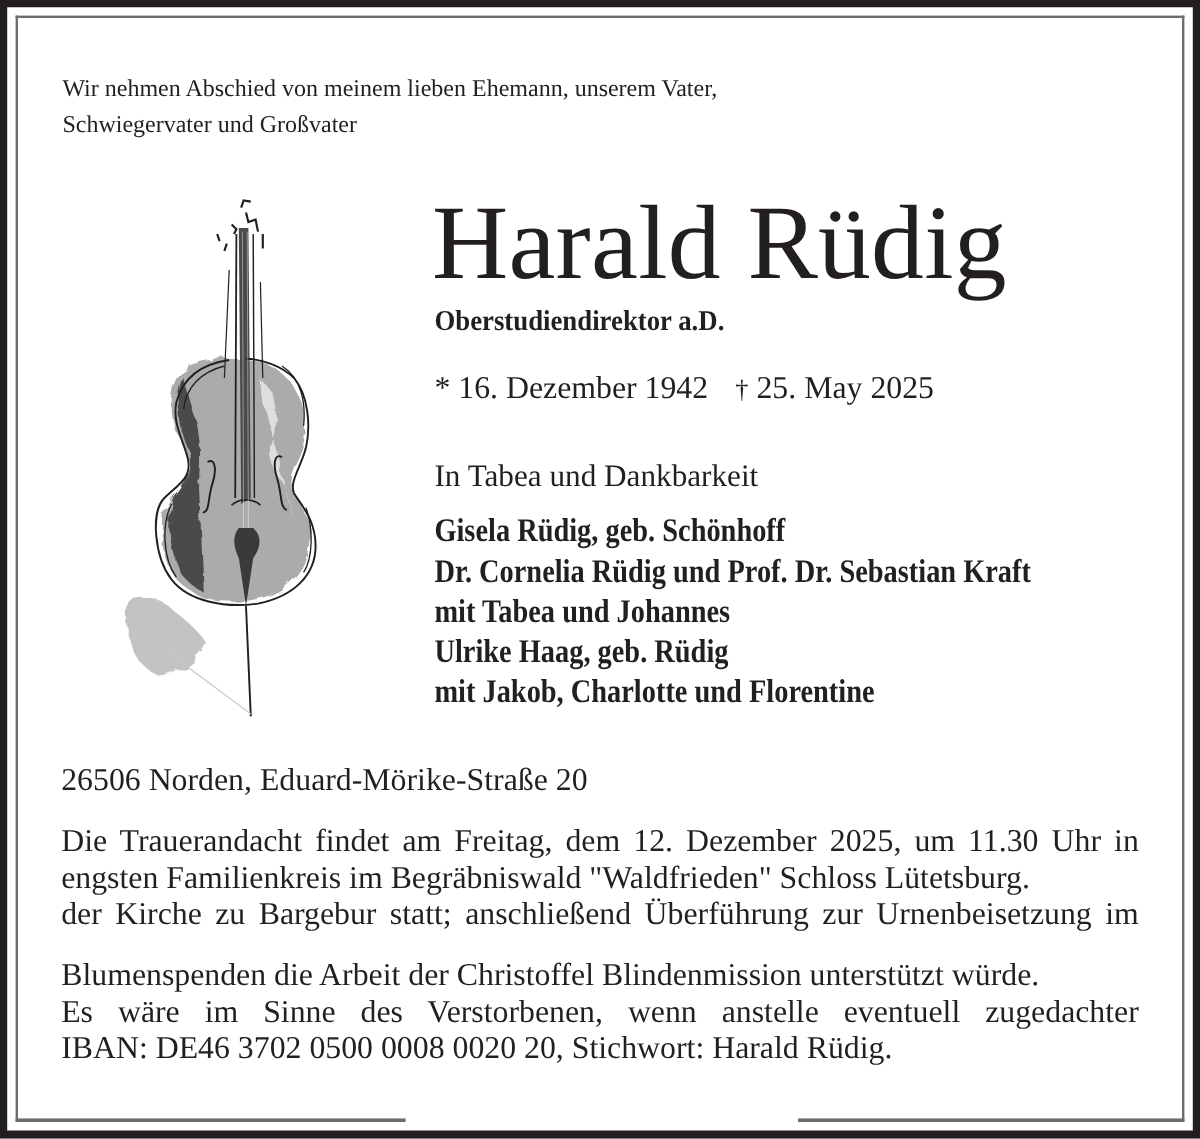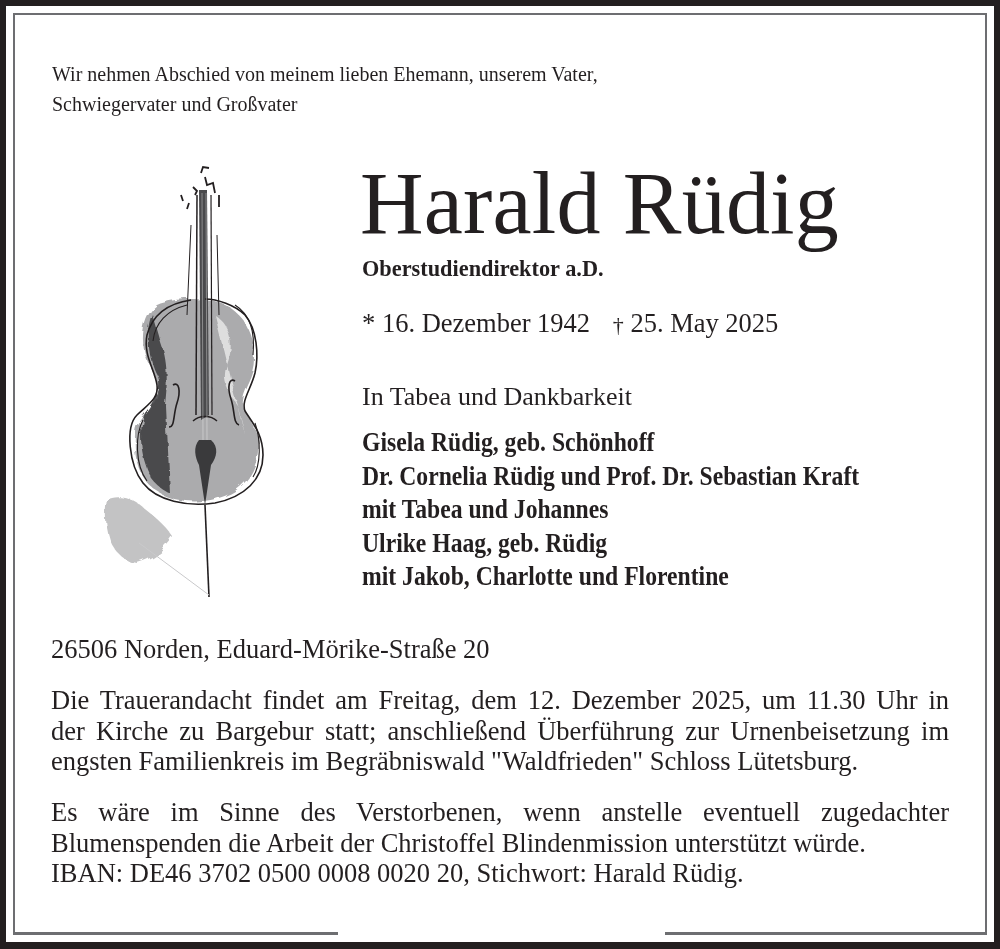--- a/index.html
+++ b/index.html
@@ -104,23 +104,23 @@
   <div>Dr. Cornelia Rüdig und Prof. Dr. Sebastian Kraft</div>
   <div>mit Tabea und Johannes</div>
   <div>Ulrike Haag, geb. Rüdig</div>
   <div>mit Jakob, Charlotte und Florentine</div>
 </div>
 
 <div class="address serif">26506 Norden, Eduard-Mörike-Straße 20</div>
 
 <div class="para p1 serif">
   <span class="line">Die Trauerandacht findet am Freitag, dem 12. Dezember 2025, um 11.30 Uhr in</span>
+  <span class="line last">engsten Familienkreis im Begräbniswald "Waldfrieden" Schloss Lütetsburg.</span>
   <span class="line">der Kirche zu Bargebur statt; anschließend Überführung zur Urnenbeisetzung im</span>
-  <span class="line last">engsten Familienkreis im Begräbniswald "Waldfrieden" Schloss Lütetsburg.</span>
 </div>
 
 <div class="para p2 serif">
+  <span class="line last">Blumenspenden die Arbeit der Christoffel Blindenmission unterstützt würde.</span>
   <span class="line">Es wäre im Sinne des Verstorbenen, wenn anstelle eventuell zugedachter</span>
-  <span class="line last">Blumenspenden die Arbeit der Christoffel Blindenmission unterstützt würde.</span>
   <span class="line last">IBAN: DE46 3702 0500 0008 0020 20, Stichwort: Harald Rüdig.</span>
 </div>
 
 <div class="footer serif">Bestattungshaus Engelke Neumann</div>
 
 </body></html>

